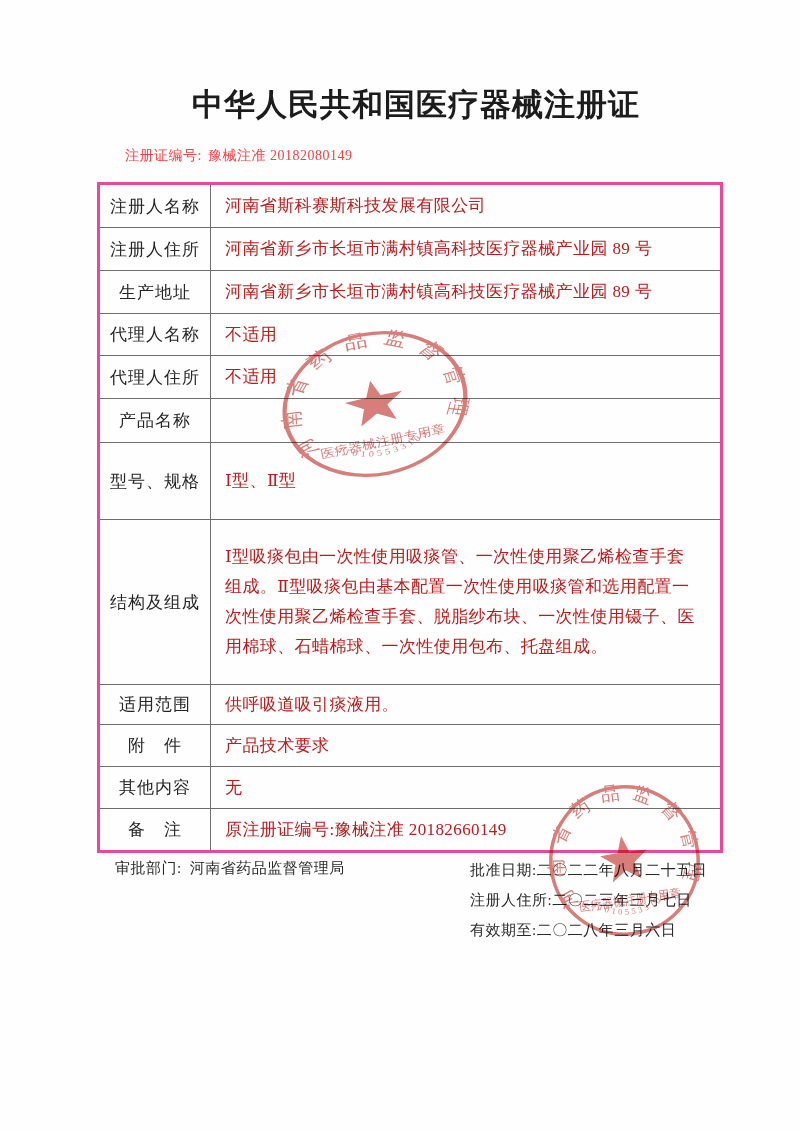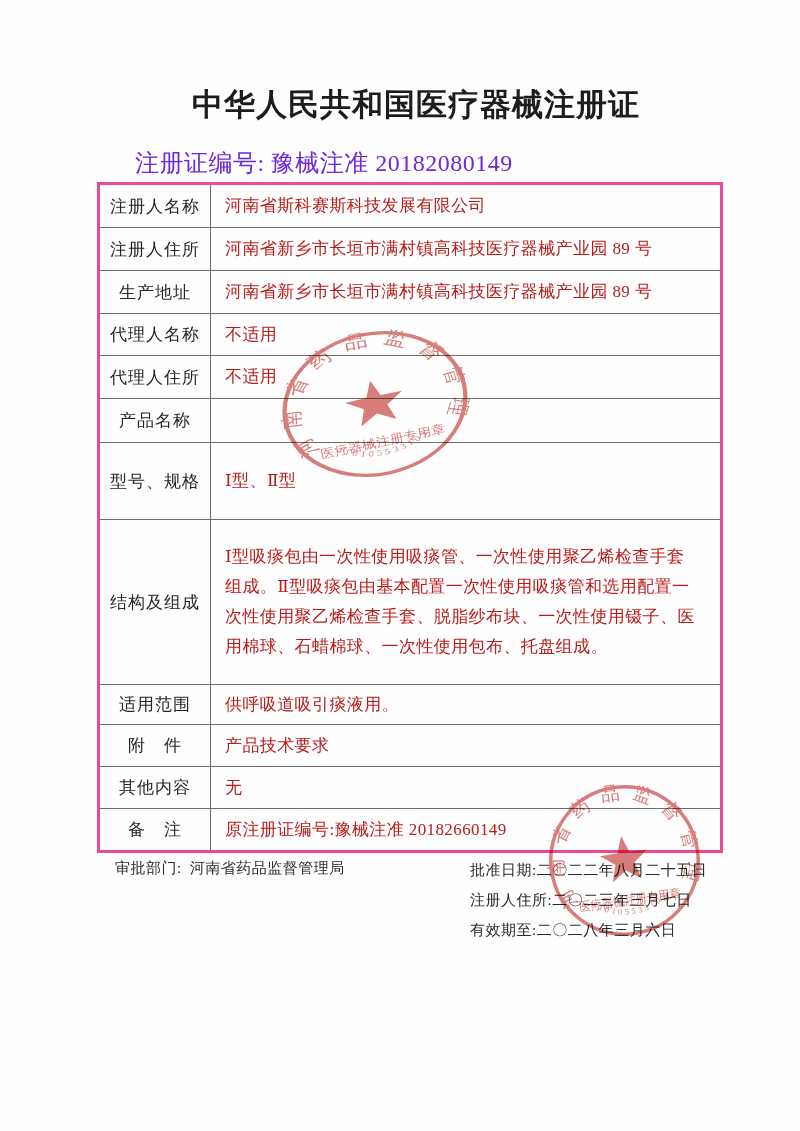--- a/index.html
+++ b/index.html
@@ -7,21 +7,21 @@
     width:800px;height:1131px;position:relative;background:#fefefe;
     font-family:"Liberation Serif","DejaVu Serif",serif;color:#222;
     overflow:hidden;
   }
   .page{position:absolute;inset:0;}
   .title{
     position:absolute;top:84px;left:16px;width:100%;text-align:center;
     font-size:31px;font-weight:bold;letter-spacing:1px;color:#1c1c1c;
   }
   .certno{
-    position:absolute;top:147px;left:135px;font-size:24px;color:#6d28d9;
+    position:absolute;top:147px;left:125px;font-size:14px;color:#ef4444;
     letter-spacing:.5px;
   }
   .certno .num{margin-left:6px;}
   .cert-table{
     position:absolute;top:182px;left:97px;width:626px;
     border:3px solid #ec4899;box-sizing:border-box;
   }
   .trow{display:flex;border-bottom:1px solid #6e6e6e;box-sizing:border-box;}
   .trow:last-child{border-bottom:none;}
   .tlabel{

